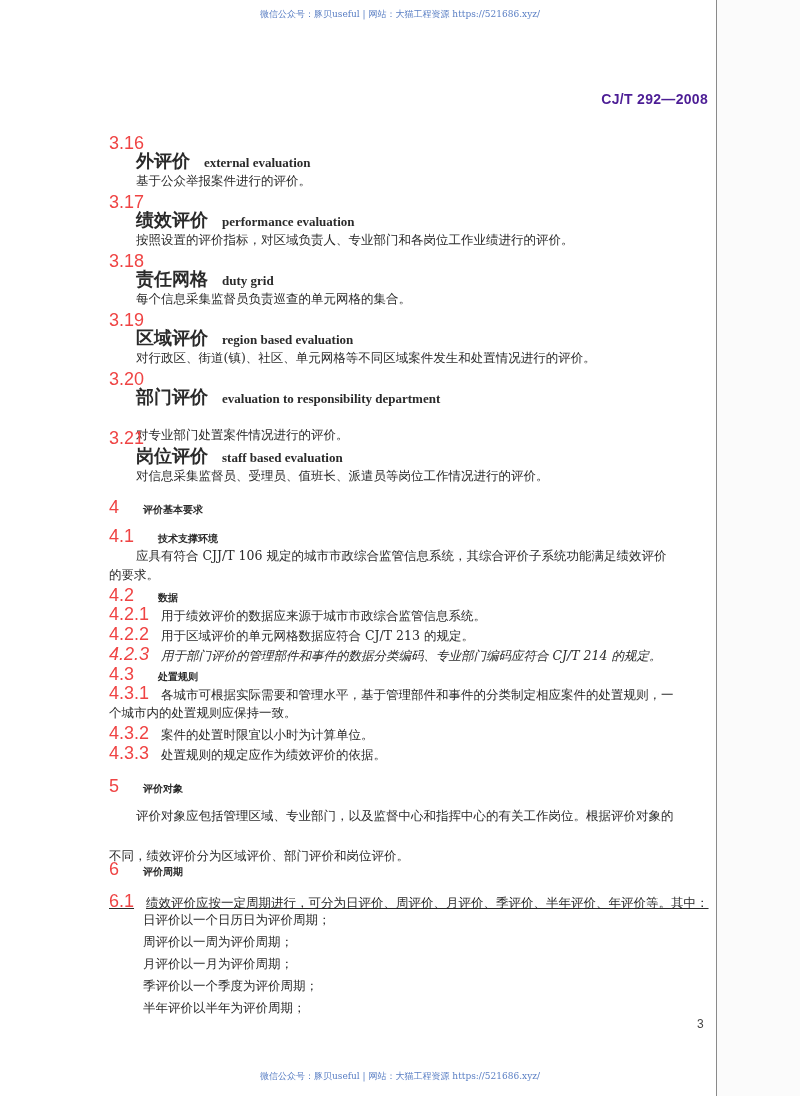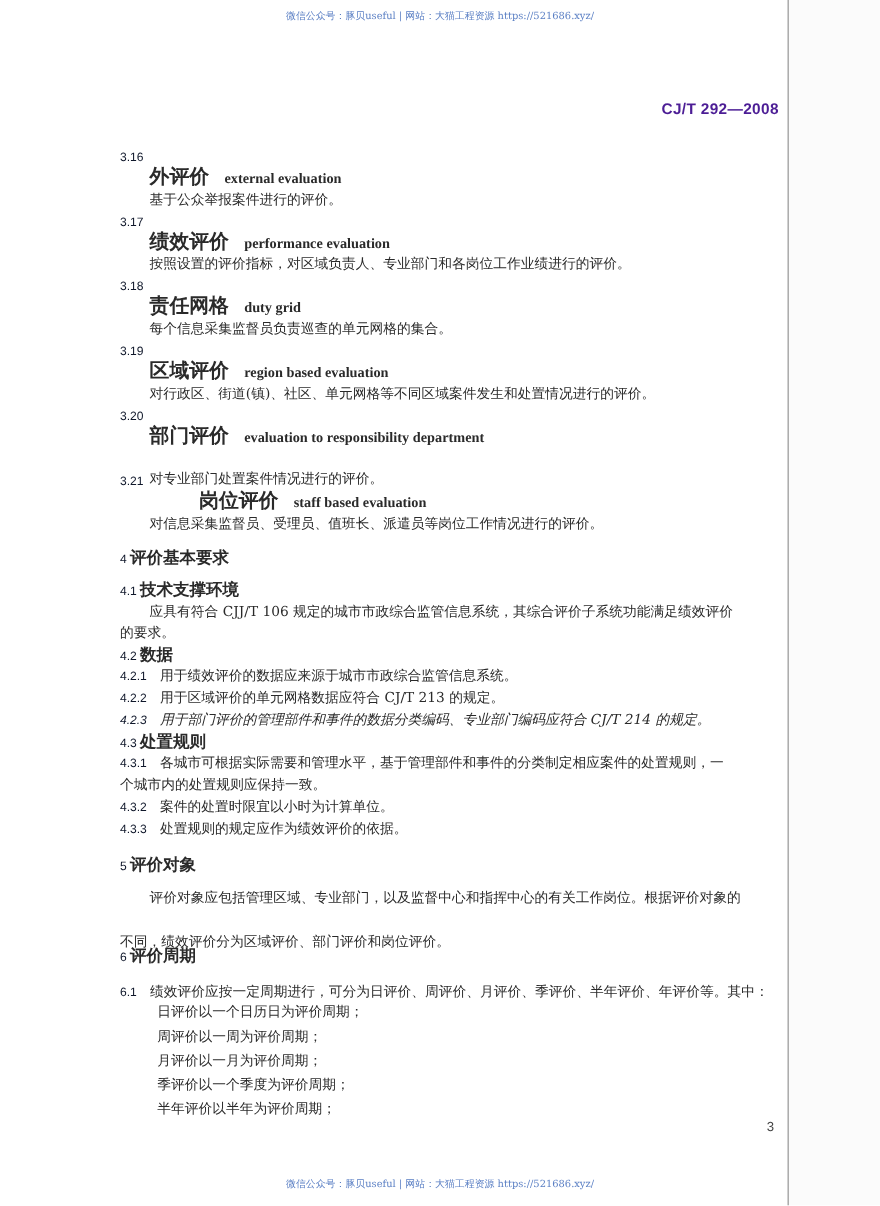--- a/index.html
+++ b/index.html
@@ -36,27 +36,27 @@
   }
   .content {
     position:absolute; left:109px; top:0; width:606px;
   }
   .line {
     position:absolute; left:0; white-space:nowrap;
     font-size:12.5px; line-height:16px;
   }
   .num {
     font-family: "Liberation Sans", "DejaVu Sans", sans-serif;
-    font-size:11px; color:#0f172a;
+    font-size:18px; color:#ef4444;
   }
   .term-cn { font-weight:bold; font-family:"DejaVu Sans", sans-serif; font-size:18px; }
   .term-en { font-weight:bold; font-family:"Liberation Serif", serif; font-size:13px; margin-left:14px; }
   .indent1 { left:27px; }
   .indent2 { left:34px; }
-  .h-title { font-family:"DejaVu Sans", sans-serif; font-weight:bold; font-size:15px; margin-left:3px; }
+  .h-title { font-family:"DejaVu Sans", sans-serif; font-weight:bold; font-size:10px; margin-left:24px; }
   .para { font-size:12.5px; }
   .gap { margin-left:12px; }
 </style>
 </head>
 <body>
 
 <div class="right-margin"></div>
 <div class="page-edge"></div>
 
 <div class="watermark top">微信公众号：豚贝useful | 网站：大猫工程资源 https://521686.xyz/</div>
@@ -89,21 +89,21 @@
   </div>
   <div class="line indent1 para" style="top:350px;">对行政区、街道(镇)、社区、单元网格等不同区域案件发生和处置情况进行的评价。</div>
 
   <div class="line num" style="top:371px;">3.20</div>
   <div class="line indent1" style="top:389px;">
     <span class="term-cn">部门评价</span><span class="term-en">evaluation to responsibility department</span>
   </div>
   <div class="line indent1 para" style="top:427px;text-align:right;">对专业部门处置案件情况进行的评价。</div>
 
   <div class="line num" style="top:430px;">3.21</div>
-  <div class="line indent1" style="top:448px;margin-left:45px;">
+  <div class="line indent1" style="top:448px;">
     <span class="term-cn">岗位评价</span><span class="term-en">staff based evaluation</span>
   </div>
   <div class="line indent1 para" style="top:468px;">对信息采集监督员、受理员、值班长、派遣员等岗位工作情况进行的评价。</div>
 
   <div class="line" style="top:499px;">
     <span class="num">4</span><span class="h-title">评价基本要求</span>
   </div>
   <div class="line" style="top:528px;">
     <span class="num">4.1</span><span class="h-title">技术支撑环境</span>
   </div>
@@ -139,21 +139,21 @@
 
   <div class="line" style="top:778px;">
     <span class="num">5</span><span class="h-title">评价对象</span>
   </div>
   <div class="line indent1 para" style="top:808px;">评价对象应包括管理区域、专业部门，以及监督中心和指挥中心的有关工作岗位。根据评价对象的</div>
   <div class="line para" style="top:848px;">不同，绩效评价分为区域评价、部门评价和岗位评价。</div>
 
   <div class="line" style="top:861px;">
     <span class="num">6</span><span class="h-title">评价周期</span>
   </div>
-  <div class="line" style="top:893px;">
+  <div class="line" style="top:893px;text-decoration:underline;">
     <span class="num">6.1</span><span class="para gap">绩效评价应按一定周期进行，可分为日评价、周评价、月评价、季评价、半年评价、年评价等。其中：</span>
   </div>
   <div class="line indent2 para" style="top:912px;">日评价以一个日历日为评价周期；</div>
   <div class="line indent2 para" style="top:934px;">周评价以一周为评价周期；</div>
   <div class="line indent2 para" style="top:956px;">月评价以一月为评价周期；</div>
   <div class="line indent2 para" style="top:978px;">季评价以一个季度为评价周期；</div>
   <div class="line indent2 para" style="top:1000px;">半年评价以半年为评价周期；</div>
 </div>
 
 <div class="page-number">3</div>

